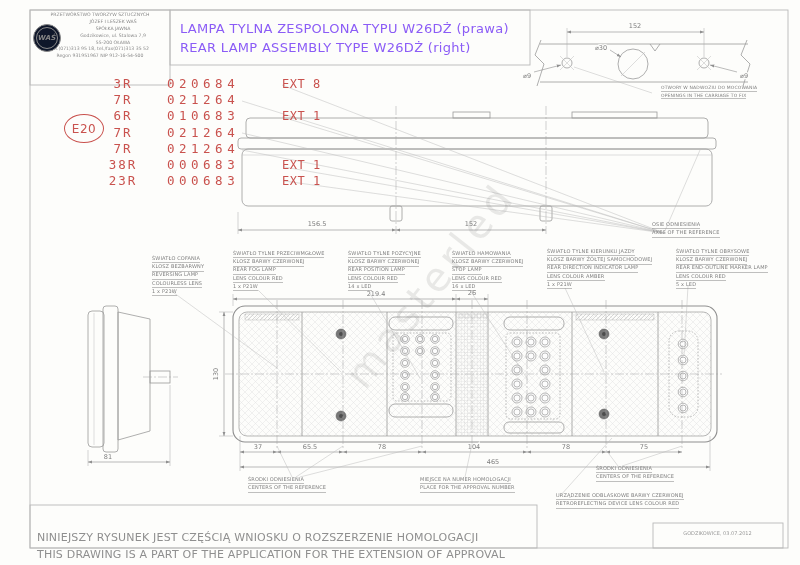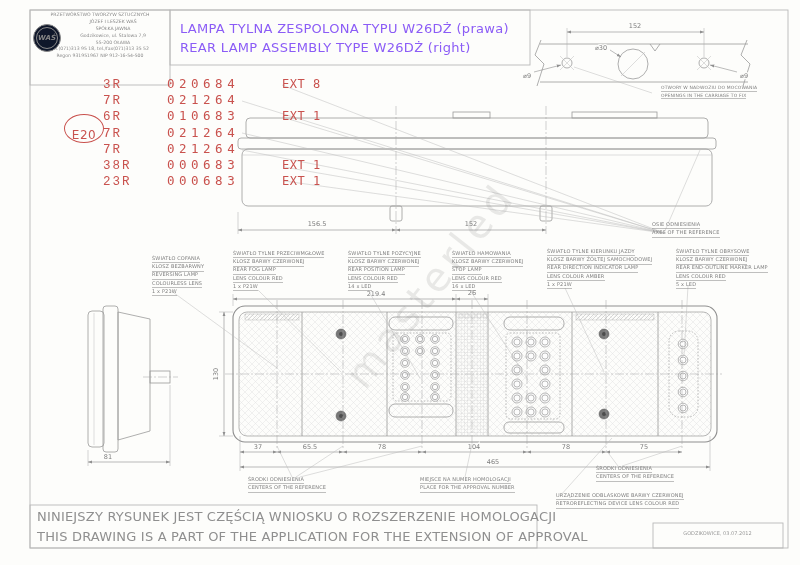--- a/index.html
+++ b/index.html
@@ -12,42 +12,42 @@
   .company .c-line{white-space:nowrap;}
   .company .shift{padding-left:26px;}
   .logo{position:absolute;left:33px;top:24px;width:26px;height:26px;border:1.3px solid #8a8a8a;
         border-radius:50%;display:flex;align-items:center;justify-content:center;z-index:3;background:#0f172a;}
   .logo .inner{width:20px;height:20px;border:0.7px solid #8a8a8a;border-radius:50%;
         display:flex;align-items:center;justify-content:center;font-weight:bold;font-size:7px;font-style:italic;}
   .titleblock{left:180px;top:20px;width:345px;font-size:13px;line-height:1.45;color:#8b5cf6;letter-spacing:.3px;}
   
   .codes{left:103px;top:76px;color:#c9524e;font-family:"DejaVu Sans Mono","Liberation Mono",monospace;font-size:12.5px;}
   .codes .row{display:flex;height:16.2px;align-items:baseline;}
-  .codes .code{width:40px;text-align:left;letter-spacing:2px;font-family:Liberation Mono, monospace;}
+  .codes .code{width:40px;text-align:center;letter-spacing:2px;}
   .codes .num{margin-left:24px;letter-spacing:4.5px;width:95px;}
   .codes .ext{margin-left:20px;letter-spacing:.5px;font-size:12px;}
   .emark{left:64px;top:114px;width:38px;height:27px;border:1.6px solid #c9524e;border-radius:50%;
-         display:flex;align-items:flex-end;justify-content:center;color:#c9524e;font-size:12px;letter-spacing:.5px;}
+         display:flex;align-items:center;justify-content:center;color:#c9524e;font-size:12px;letter-spacing:.5px;}
   
   .ann{font-size:5px;line-height:1.18;color:#818181;letter-spacing:.15px;}
   .ann div{border-bottom:.5px solid rgba(130,130,130,.5);display:table;padding-bottom:.6px;margin-bottom:.7px;white-space:nowrap;}
   .a-rev{left:152px;top:256px;}
   .a-fog{left:233px;top:251px;}
   .a-pos{left:348px;top:251px;}
   .a-stop{left:452px;top:251px;}
   .a-ind{left:547px;top:249px;}
   .a-mark{left:676px;top:249px;}
   .axes{left:652px;top:222px;}
   .holenote{left:661px;top:85px;font-size:4.5px;}
   .n-cleft{left:248px;top:477px;}
   .n-appr{left:420px;top:477px;}
   .n-cright{left:596px;top:466px;}
   .n-retro{left:556px;top:493px;}
   
-  .statement{left:37px;top:507px;font-size:13px;line-height:1.5;color:#8f8f8f;letter-spacing:.2px;white-space:nowrap;}
+  .statement{left:37px;top:530px;font-size:11px;line-height:1.5;color:#8f8f8f;letter-spacing:.2px;white-space:nowrap;}
   .date{left:655px;top:530px;width:125px;text-align:center;font-size:5px;color:#9a9a9a;}
   .watermark{left:280px;top:262px;width:300px;text-align:center;font-size:40px;color:rgba(125,125,125,.16);
              transform:rotate(-52deg);letter-spacing:5px;z-index:4;pointer-events:none;}
   
   .s{stroke:#9a9a9a;fill:none;stroke-width:.8;}
   .s1{stroke:#8f8f8f;fill:none;stroke-width:1.1;}
   .thin{stroke:#bdbdbd;stroke-width:.5;fill:none;}
   .cl{stroke:#a3a3a3;stroke-width:.5;fill:none;stroke-dasharray:9 2 2 2;}
   .dot{stroke:#929292;stroke-width:.6;fill:none;stroke-dasharray:1.6 1.6;}
   .diml{stroke:#8f8f8f;stroke-width:.6;fill:none;}

